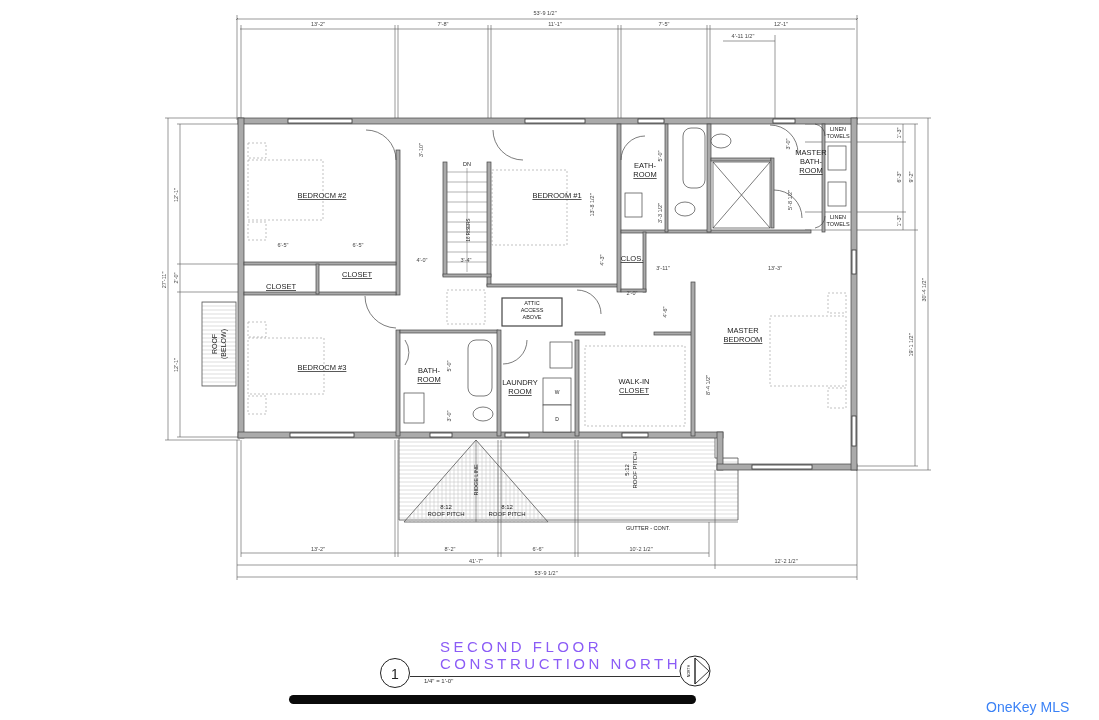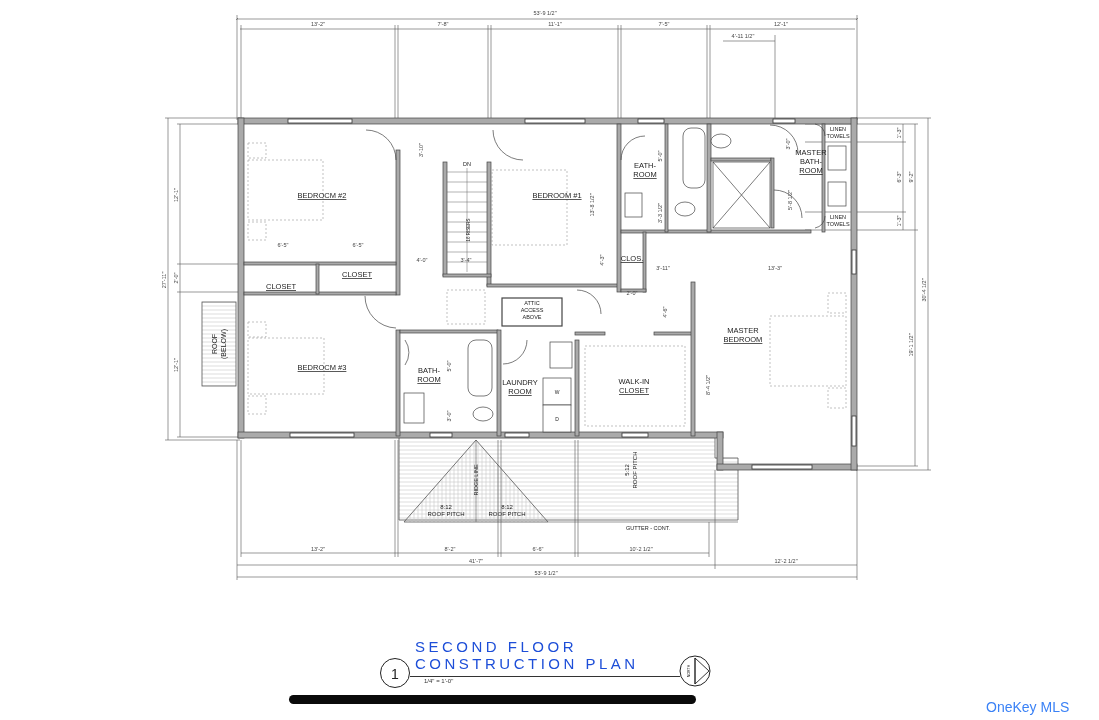--- a/index.html
+++ b/index.html
@@ -2,21 +2,21 @@
 <html><head>
 <meta charset="utf-8">
 <style>
   html,body{margin:0;padding:0;background:#ffffff;}
   body{width:1099px;height:720px;position:relative;overflow:hidden;font-family:"Liberation Sans",sans-serif;color:#222;}
   #plan{position:absolute;left:0;top:0;width:1099px;height:720px;}
   .lbl{font-family:"Liberation Sans",sans-serif;fill:#222;}
   .room{font-size:7.5px;text-decoration:underline;}
   .dim{font-size:5.5px;fill:#444;}
   .title-block{position:absolute;left:378px;top:636px;width:340px;height:60px;}
-  .title-line1,.title-line2{position:absolute;left:37px;font-size:15px;letter-spacing:3.5px;color:#1d4ed8;font-weight:normal;}
+  .title-line1,.title-line2{position:absolute;left:62px;font-size:15px;letter-spacing:3.5px;color:#8b5cf6;font-weight:normal;}
   .title-line1{top:2px;}
   .title-line2{top:19px;}
   .title-scale{position:absolute;left:46px;top:42px;font-size:6px;color:#333;}
   .title-num{position:absolute;left:2px;top:22px;width:30px;height:30px;border:1.2px solid #222;border-radius:50%;font-size:14px;text-align:center;line-height:30px;box-sizing:border-box;}
   .title-rule{position:absolute;left:32px;top:40px;width:270px;border-top:1px solid #333;}
   .north{position:absolute;left:300px;top:18px;width:34px;height:34px;}
   .scrollbar{position:absolute;left:289px;top:695px;width:407px;height:9px;background:#0a0a0a;border-radius:5px;}
   .watermark{position:absolute;left:986px;top:699px;font-size:14px;color:#3b82f6;}
 </style>
 </head>
@@ -313,21 +313,21 @@
     <text class="lbl dim" transform="translate(792,200) rotate(-90)" text-anchor="middle">5'-8 1/2"</text>
     <text class="lbl dim" transform="translate(710,385) rotate(-90)" text-anchor="middle">8'-4 1/2"</text>
     <text class="lbl dim" transform="translate(451,366) rotate(-90)" text-anchor="middle">5'-0"</text>
     <text class="lbl dim" transform="translate(451,416) rotate(-90)" text-anchor="middle">3'-0"</text>
   </g>
 </svg>
 
 <div class="title-block">
   <div class="title-num">1</div>
   <div class="title-line1">SECOND FLOOR</div>
-  <div class="title-line2">CONSTRUCTION PLAN</div>
+  <div class="title-line2">CONSTRUCTION NORTH</div>
   <div class="title-rule"></div>
   <div class="title-scale">1/4" = 1'-0"</div>
   <svg class="north" viewBox="0 0 34 34">
     <circle cx="17" cy="17" r="15" fill="#fff" stroke="#222" stroke-width="1"></circle>
     <polygon points="17,4 31,17 17,30" fill="none" stroke="#222" stroke-width="0.9"></polygon>
     <line x1="17" y1="4" x2="17" y2="30" stroke="#222" stroke-width="0.9"></line>
     <text x="12" y="17" font-size="3.5" transform="rotate(-90 12 17)" text-anchor="middle" font-family="Liberation Sans, sans-serif">NORTH</text>
   </svg>
 </div>
 

